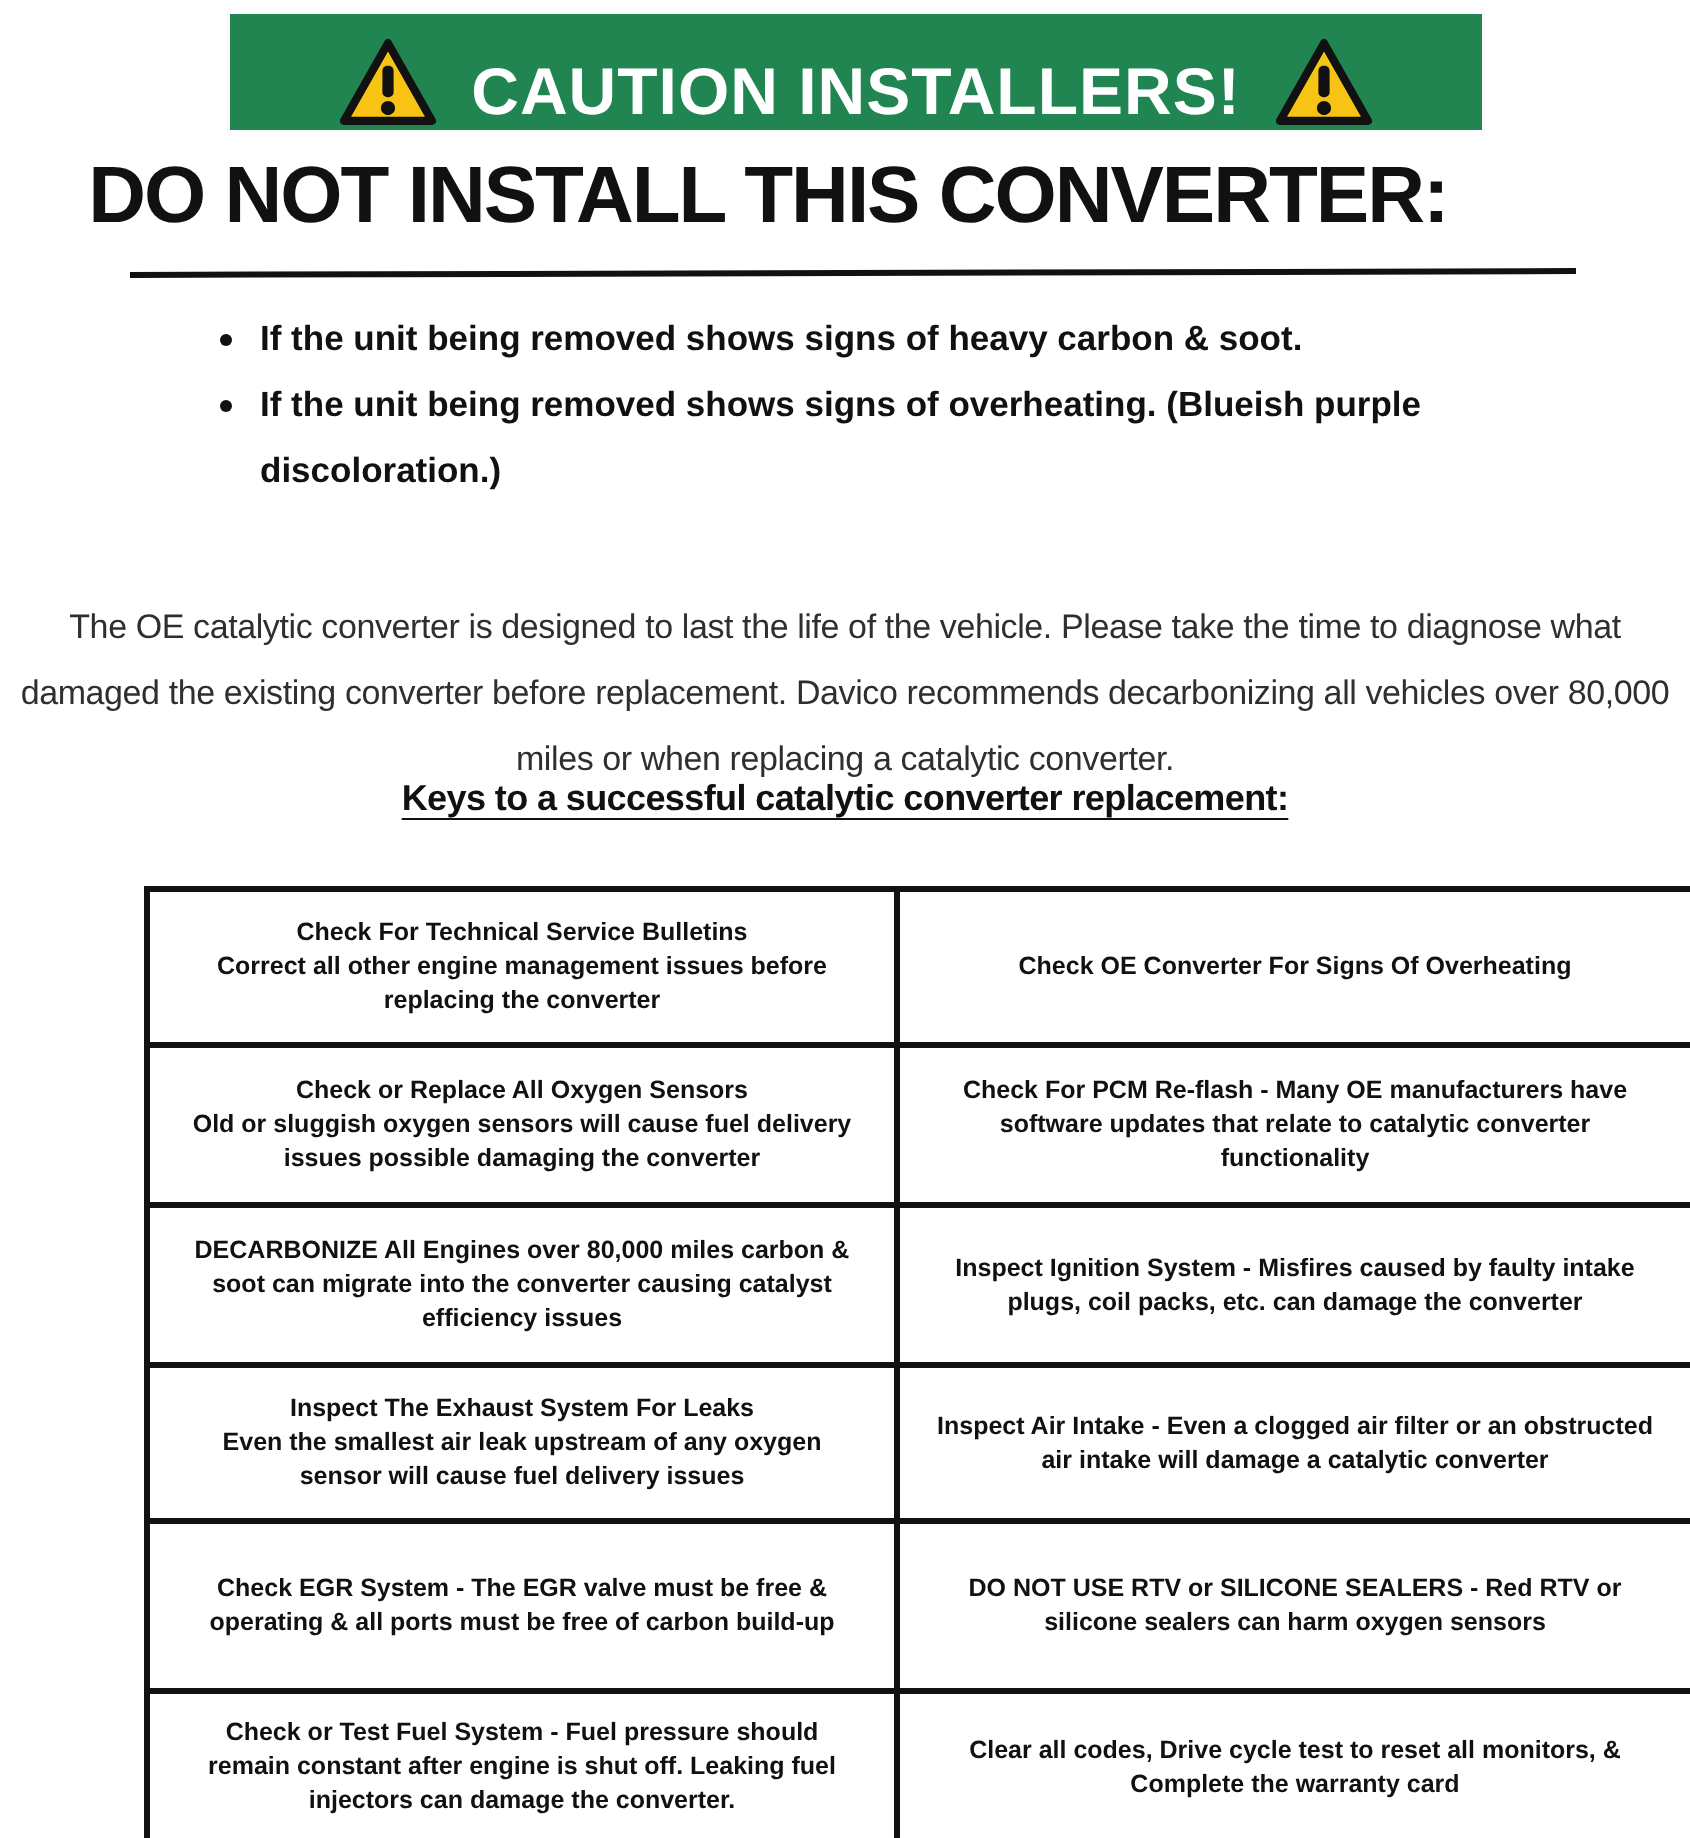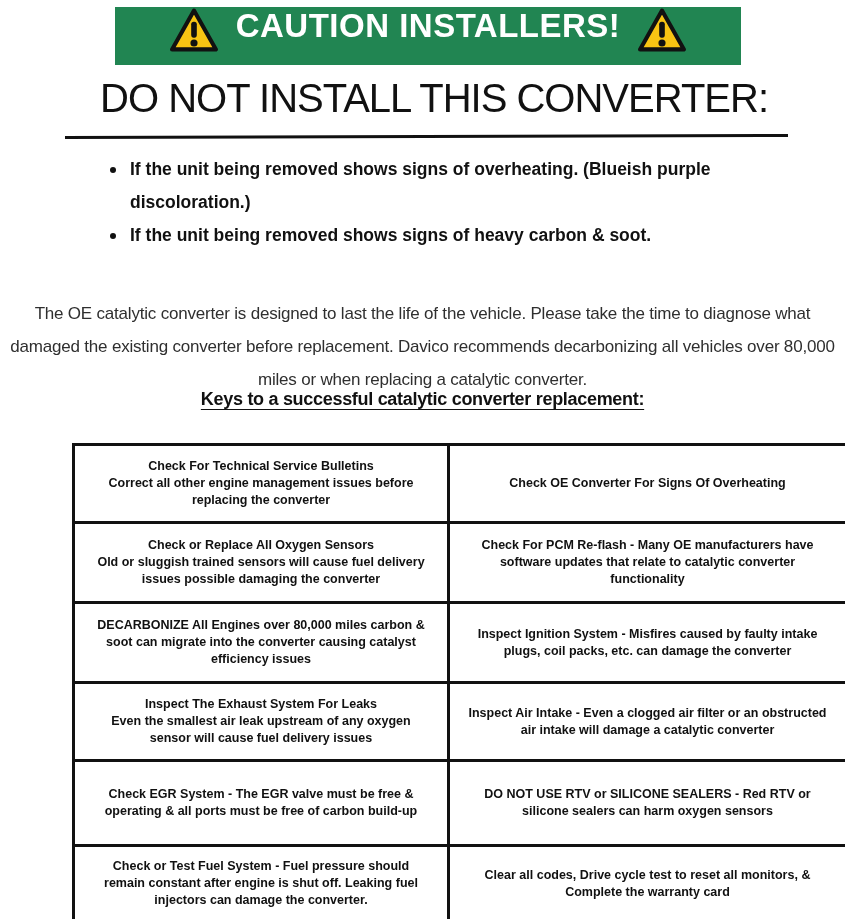--- a/index.html
+++ b/index.html
@@ -8,32 +8,32 @@
     background:#ffffff;
     font-family:"Liberation Sans","DejaVu Sans",sans-serif;
     color:#111;
     position:relative;
     overflow:hidden;
   }
   
   .banner{
     position:absolute;left:115px;top:7px;width:626px;height:58px;
     background:#218552;
-    display:flex;align-items:flex-start;justify-content:center;gap:16px;
+    display:flex;align-items:flex-end;justify-content:center;gap:16px;
   }
   .banner-text{
     color:#ffffff;font-weight:800;font-size:33px;letter-spacing:.5px;
     white-space:nowrap;
   }
   .warn-icon{width:52px;height:47px;display:block;}
   
   .main-heading{
     position:absolute;left:0;top:76px;width:768px;
-    text-align:right;
-    font-size:40px;font-weight:400;letter-spacing:-1px;
+    text-align:center;
+    font-size:40px;font-weight:700;letter-spacing:-1px;
     white-space:nowrap;
   }
   .divider{
     position:absolute;left:65px;top:135px;width:723px;height:3px;
     background:#111;transform:rotate(-0.15deg);
   }
   
   .bullets{
     position:absolute;left:102px;top:153px;width:660px;
     margin:0;padding:0;list-style:none;
@@ -96,38 +96,38 @@
     <rect x="44.5" y="29" width="11" height="31" rx="5" fill="#111"></rect>
     <circle cx="50" cy="70.5" r="7" fill="#111"></circle>
   </svg>
 </div>
 
 <div class="main-heading">DO NOT INSTALL THIS CONVERTER:</div>
 
 <div class="divider"></div>
 
 <ul class="bullets">
+  <li>If the unit being removed shows signs of heavy carbon &amp; soot.</li>
   <li>If the unit being removed shows signs of overheating. (Blueish purple discoloration.)</li>
-  <li>If the unit being removed shows signs of heavy carbon &amp; soot.</li>
 </ul>
 
 <p class="intro">The OE catalytic converter is designed to last the life of the vehicle. Please take the time to diagnose what damaged the existing converter before replacement. Davico recommends decarbonizing all vehicles over 80,000 miles or when replacing a catalytic converter.</p>
 
 <div class="keys-heading">Keys to a successful catalytic converter replacement:</div>
 
 <table class="keys">
   <tbody>
     <tr class="r1">
       <td class="col-left">Check For Technical Service Bulletins
 Correct all other engine management issues before replacing the converter</td>
       <td class="col-right">Check OE Converter For Signs Of Overheating</td>
     </tr>
     <tr class="r2">
       <td class="col-left">Check or Replace All Oxygen Sensors
-Old or sluggish trained sensors will cause fuel delivery issues possible damaging the converter</td>
+Old or sluggish oxygen sensors will cause fuel delivery issues possible damaging the converter</td>
       <td class="col-right">Check For PCM Re-flash - Many OE manufacturers have software updates that relate to catalytic converter functionality</td>
     </tr>
     <tr class="r3">
       <td class="col-left">DECARBONIZE All Engines over 80,000 miles carbon &amp; soot can migrate into the converter causing catalyst efficiency issues</td>
       <td class="col-right">Inspect Ignition System - Misfires caused by faulty intake plugs, coil packs, etc. can damage the converter</td>
     </tr>
     <tr class="r4">
       <td class="col-left">Inspect The Exhaust System For Leaks
 Even the smallest air leak upstream of any oxygen sensor will cause fuel delivery issues</td>
       <td class="col-right">Inspect Air Intake - Even a clogged air filter or an obstructed air intake will damage a catalytic converter</td>

